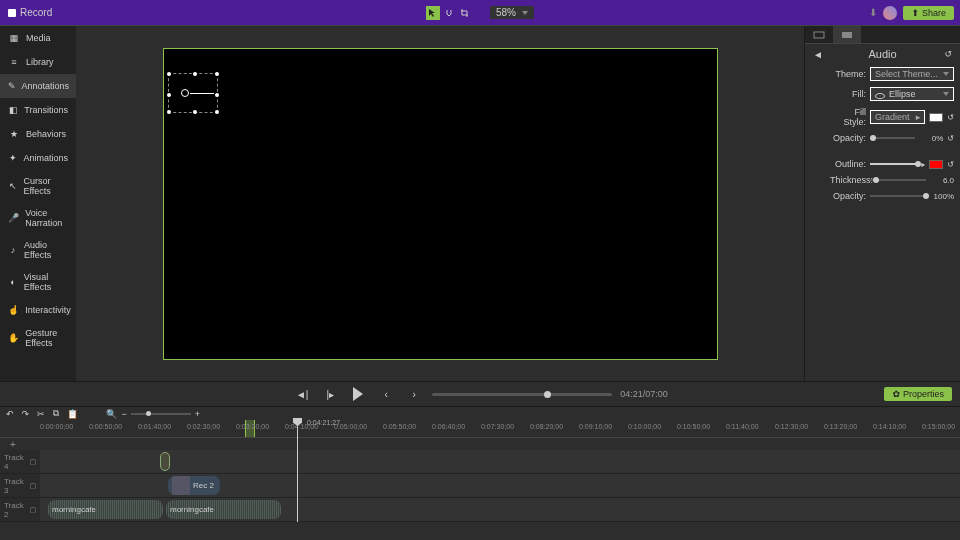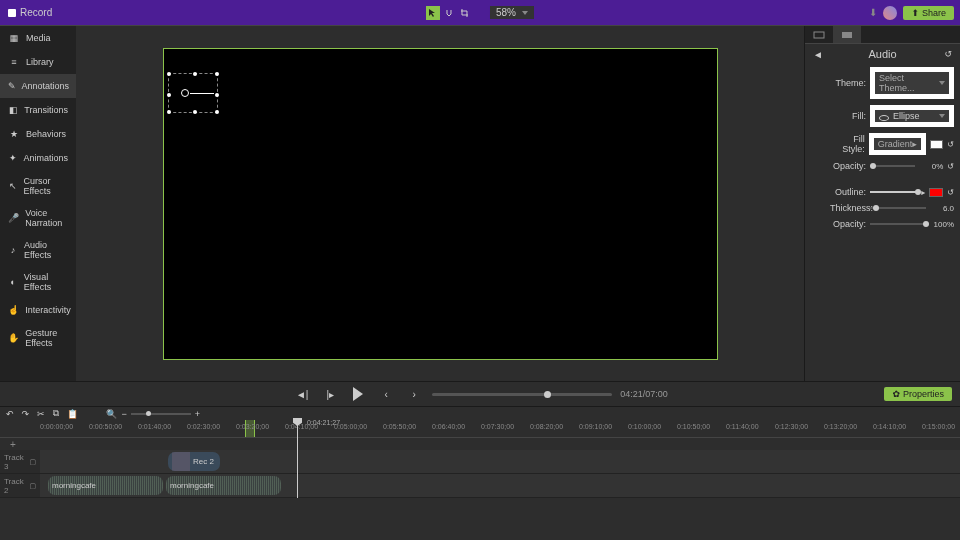--- a/index.html
+++ b/index.html
@@ -30,21 +30,21 @@
 .ellip-line { position: absolute; top: 50%; left: 44%; width: 24px; height: 1px; background: #fff; }
 
 .props-panel { width: 156px; background: #2d2d2d; border-left: 1px solid #1a1a1a; display: flex; flex-direction: column; }
 .props-tabs { height: 18px; background: #222; display: flex; border-bottom: 1px solid #444; }
 .props-tab { width: 28px; display: flex; align-items: center; justify-content: center; }
 .props-tab.active { background: #3a3a3a; }
 .props-header { display: flex; align-items: center; padding: 4px 8px; position: relative; }
 .props-title { flex: 1; text-align: center; font-size: 11px; }
 .prop-row { display: flex; align-items: center; padding: 3px 6px; gap: 4px; font-size: 9px; margin-left: 19px; }
 .prop-label { width: 36px; text-align: right; }
-.prop-select { flex: 1; background: #3a3a3a; border: 5px solid #ffffff; padding: 1px 4px; font-size: 9px; color: #aaa; display: flex; align-items: center; justify-content: space-between; }
+.prop-select { flex: 1; background: #3a3a3a; border: 1px solid #ffffff; padding: 1px 4px; font-size: 9px; color: #aaa; display: flex; align-items: center; justify-content: space-between; }
 .prop-slider { flex: 1; height: 2px; background: #555; position: relative; }
 .prop-slider-thumb { position: absolute; width: 6px; height: 6px; background: #ccc; border-radius: 50%; top: -2px; }
 .prop-val { width: 24px; text-align: right; font-size: 8px; }
 .swatch { width: 14px; height: 9px; border: 1px solid #666; }
 
 .playback { height: 25px; background: #2d2d2d; display: flex; align-items: center; justify-content: center; gap: 8px; position: relative; border-top: 1px solid #1a1a1a; }
 .play-btn { width: 20px; height: 20px; display: flex; align-items: center; justify-content: center; }
 .play-main { width: 0; height: 0; border-left: 10px solid #ccc; border-top: 7px solid transparent; border-bottom: 7px solid transparent; }
 .progress { width: 180px; height: 3px; background: #555; border-radius: 2px; position: relative; }
 .progress-thumb { position: absolute; left: 62%; top: -2px; width: 7px; height: 7px; background: #ccc; border-radius: 50%; }
@@ -324,20 +324,31 @@
   <div class="playhead" style="left:297px">
     <div class="playhead-head"></div>
     <div class="playhead-time">0:04:21;27</div>
   </div>
   <div style="height: 12px; display: flex; align-items: center; padding-left: 10px; gap: 6px; font-size: 10px; color: rgb(136, 136, 136);">
       <span>+</span>
     </div>
     <div id="tracks">
       <div class="track">
         <div class="track-head">
+          <span>Track 4</span>
+          <span style="margin-left:auto;font-size:7px">▢</span>
+        </div>
+        <div class="track-body">
+          <div class="clip shape">
+            <span style="position: relative;"></span>
+          </div>
+        </div>
+      </div>
+      <div class="track">
+        <div class="track-head">
           <span>Track 3</span>
           <span style="margin-left:auto;font-size:7px">▢</span>
         </div>
         <div class="track-body">
           <div class="clip video">
             <div style="width:18px;height:100%;background:#556;margin-right:3px"></div>
             <span style="position: relative;">Rec 2</span>
           </div>
         </div>
       </div>

